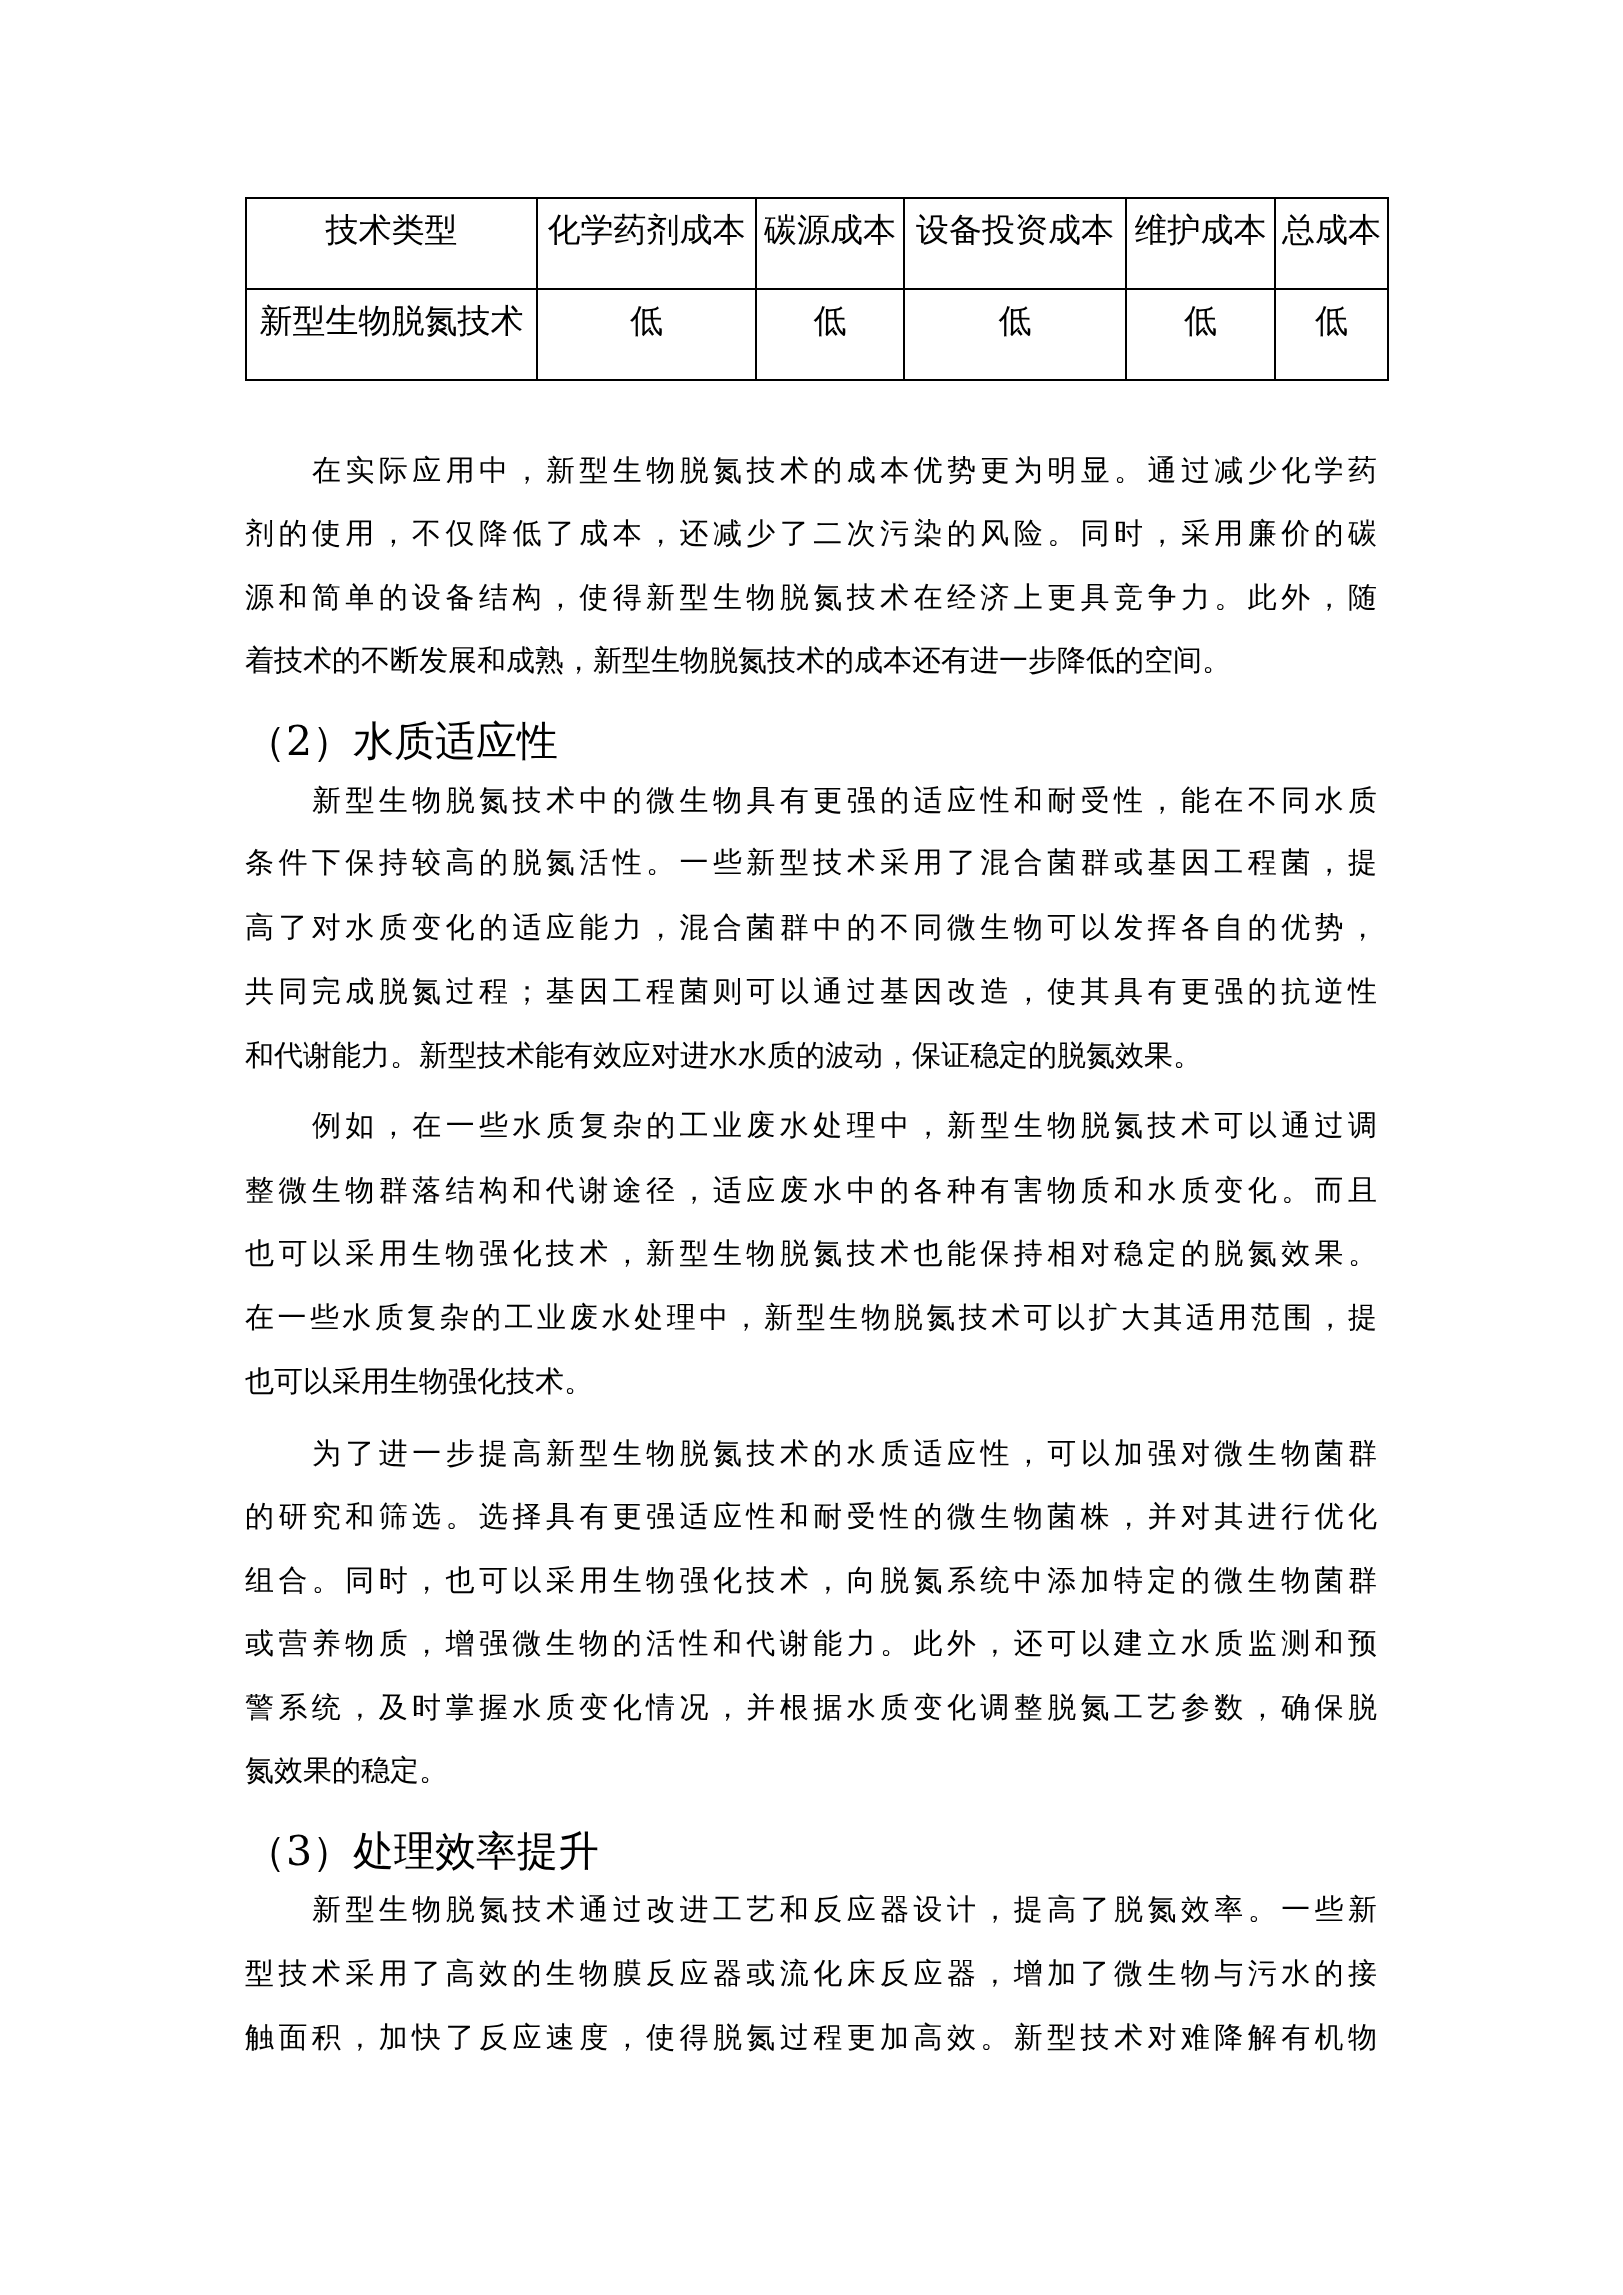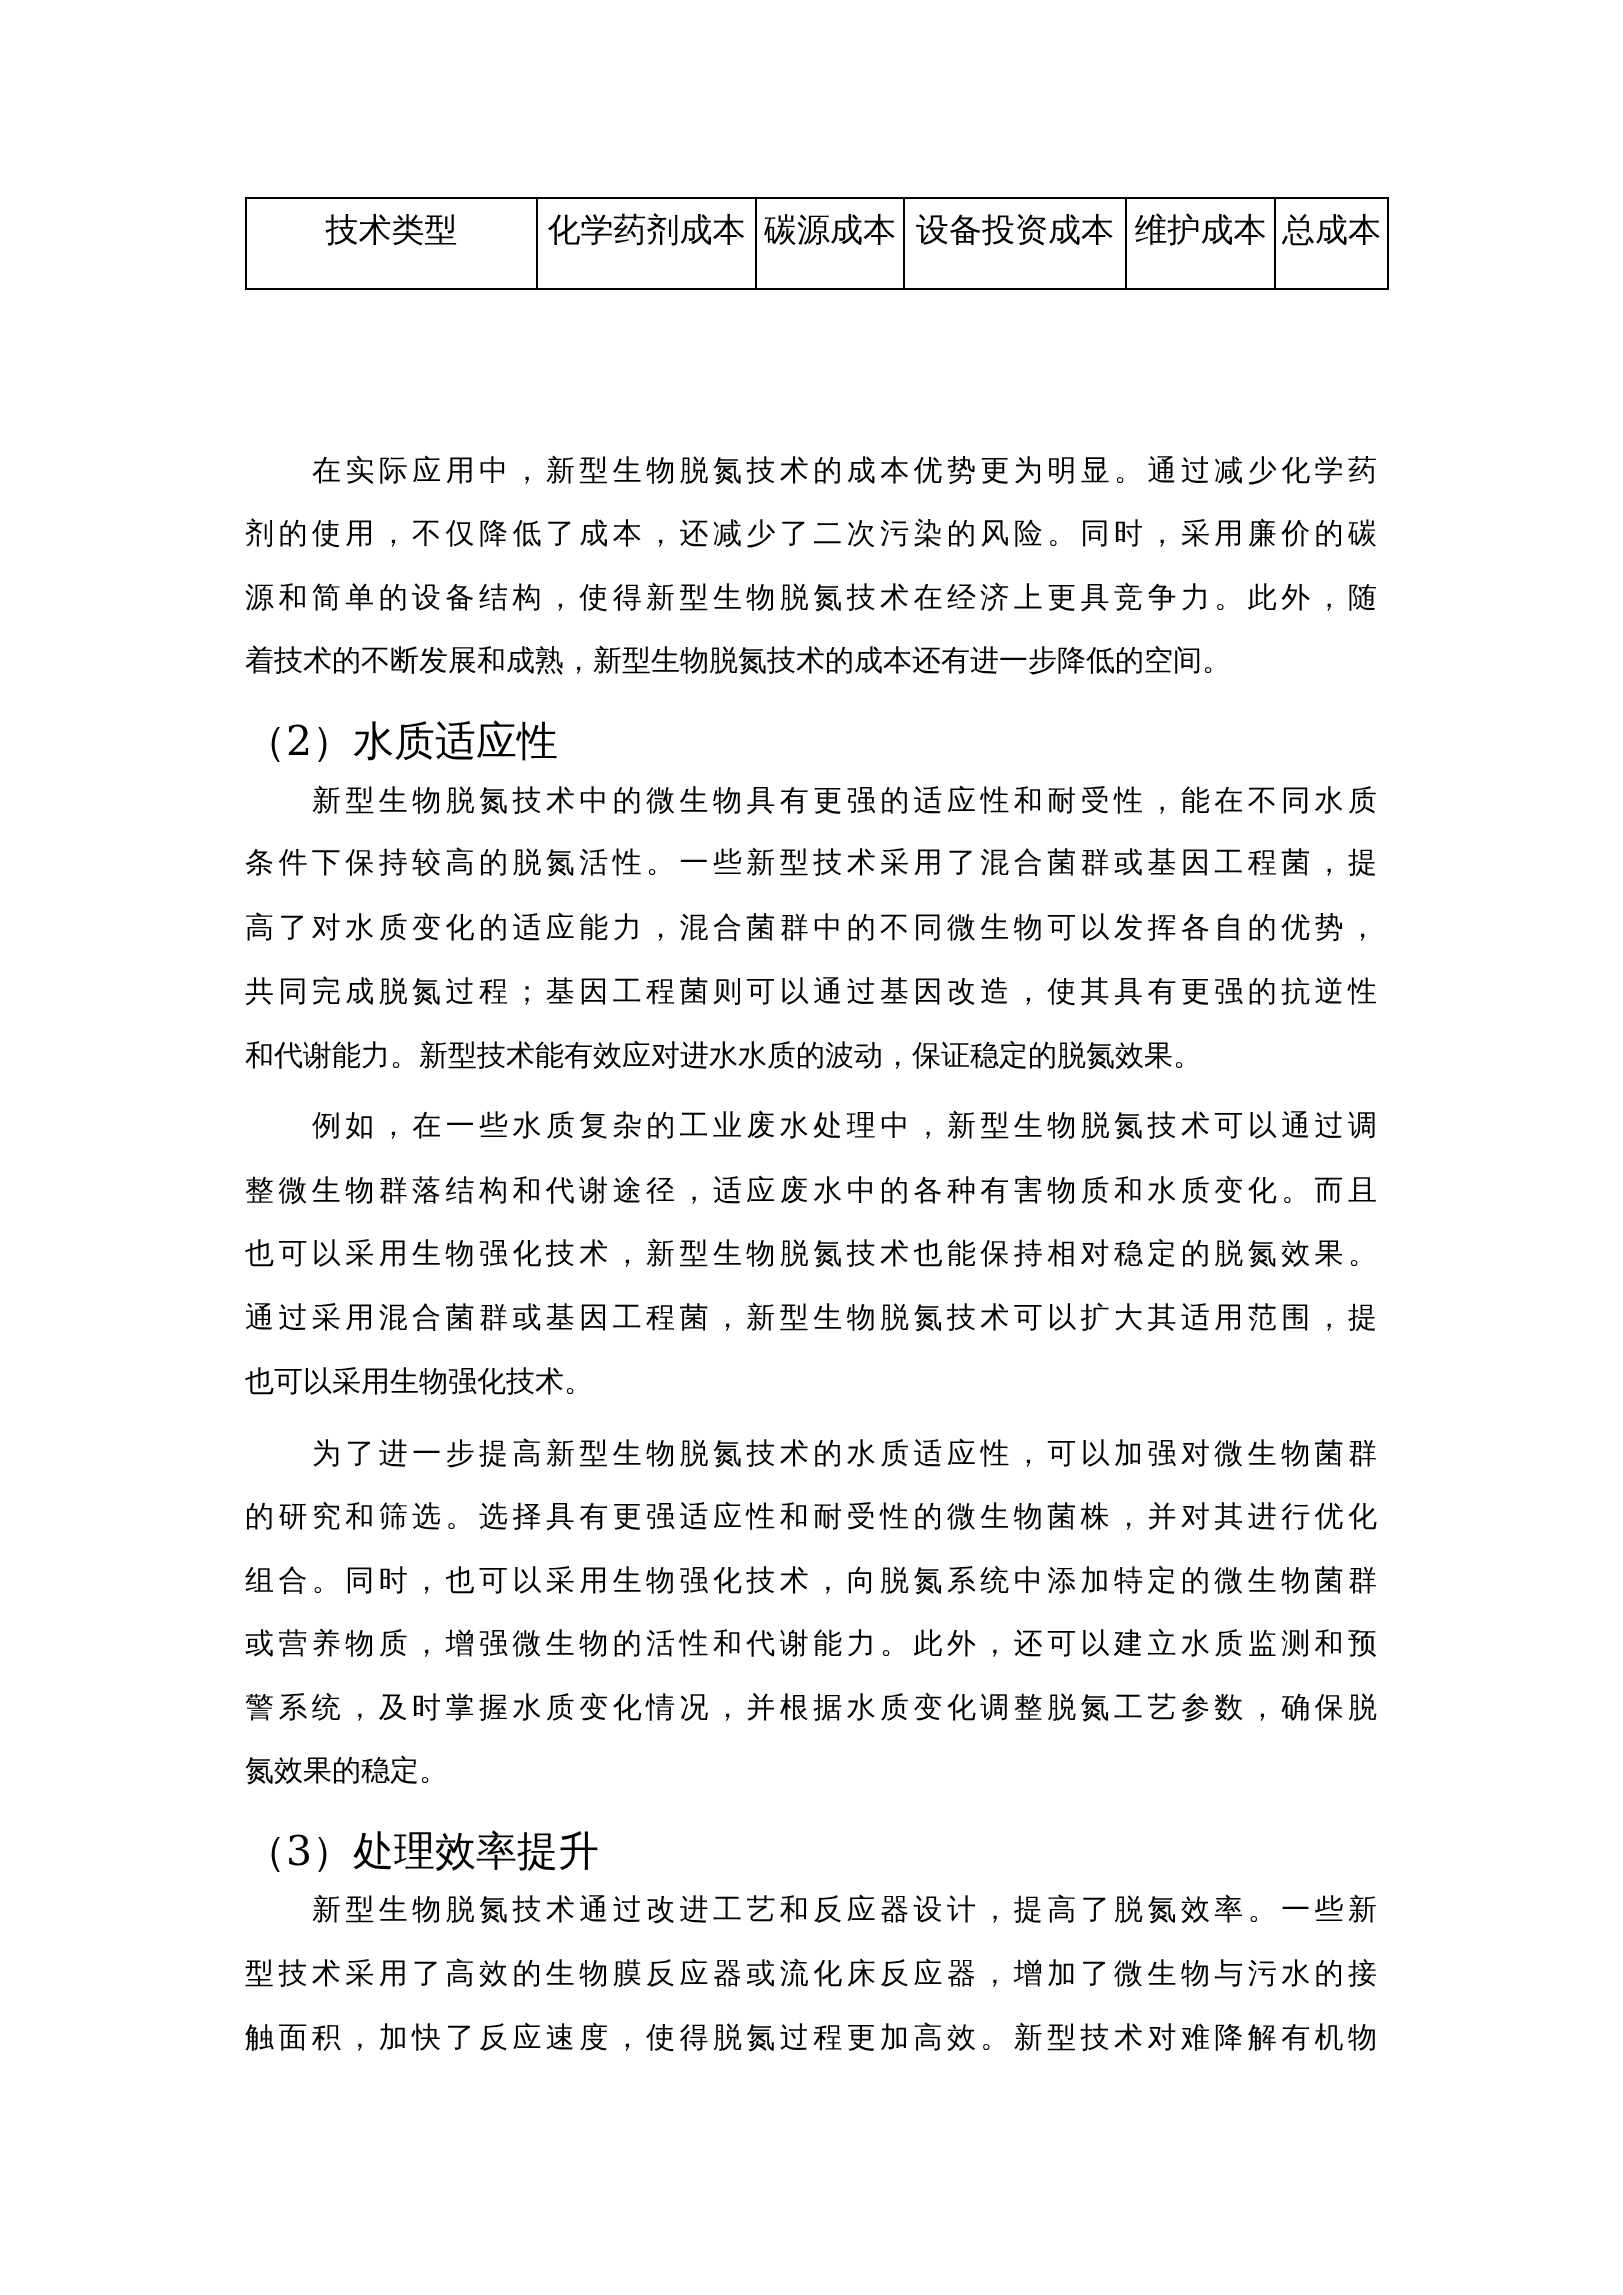--- a/index.html
+++ b/index.html
@@ -36,20 +36,28 @@
     </colgroup>
     <tbody>
         <tr>
       <td>技术类型</td>
       <td>化学药剂成本</td>
       <td>碳源成本</td>
       <td>设备投资成本</td>
       <td>维护成本</td>
       <td>总成本</td>
     </tr>
+    <tr>
+      <td>新型生物脱氮技术</td>
+      <td>低</td>
+      <td>低</td>
+      <td>低</td>
+      <td>低</td>
+      <td>低</td>
+    </tr>
   </tbody>
     </table>
 
   <div>
     <div class="line indent" style="top:453px">在实际应用中，新型生物脱氮技术的成本优势更为明显。通过减少化学药</div>
     <div class="line" style="top:516px">剂的使用，不仅降低了成本，还减少了二次污染的风险。同时，采用廉价的碳</div>
     <div class="line" style="top:580px">源和简单的设备结构，使得新型生物脱氮技术在经济上更具竞争力。此外，随</div>
     <div class="line last" style="top:643px">着技术的不断发展和成熟，新型生物脱氮技术的成本还有进一步降低的空间。</div>
   </div>
 
@@ -60,21 +68,21 @@
     <div class="line" style="top:845px">条件下保持较高的脱氮活性。一些新型技术采用了混合菌群或基因工程菌，提</div>
     <div class="line" style="top:910px">高了对水质变化的适应能力，混合菌群中的不同微生物可以发挥各自的优势，</div>
     <div class="line" style="top:974px">共同完成脱氮过程；基因工程菌则可以通过基因改造，使其具有更强的抗逆性</div>
     <div class="line last" style="top:1038px">和代谢能力。新型技术能有效应对进水水质的波动，保证稳定的脱氮效果。</div>
   </div>
 
   <div>
     <div class="line indent" style="top:1108px">例如，在一些水质复杂的工业废水处理中，新型生物脱氮技术可以通过调</div>
     <div class="line" style="top:1173px">整微生物群落结构和代谢途径，适应废水中的各种有害物质和水质变化。而且</div>
     <div class="line" style="top:1236px">也可以采用生物强化技术，新型生物脱氮技术也能保持相对稳定的脱氮效果。</div>
-    <div class="line" style="top:1300px">通过采用混合菌群或基因工程菌，新型生物脱氮技术可以扩大其适用范围，提</div>
+    <div class="line" style="top:1300px">在一些水质复杂的工业废水处理中，新型生物脱氮技术可以扩大其适用范围，提</div>
     <div class="line last" style="top:1364px">也可以采用生物强化技术。</div>
   </div>
 
   <div>
     <div class="line indent" style="top:1436px">为了进一步提高新型生物脱氮技术的水质适应性，可以加强对微生物菌群</div>
     <div class="line" style="top:1499px">的研究和筛选。选择具有更强适应性和耐受性的微生物菌株，并对其进行优化</div>
     <div class="line" style="top:1563px">组合。同时，也可以采用生物强化技术，向脱氮系统中添加特定的微生物菌群</div>
     <div class="line" style="top:1626px">或营养物质，增强微生物的活性和代谢能力。此外，还可以建立水质监测和预</div>
     <div class="line" style="top:1690px">警系统，及时掌握水质变化情况，并根据水质变化调整脱氮工艺参数，确保脱</div>
     <div class="line last" style="top:1753px">氮效果的稳定。</div>

